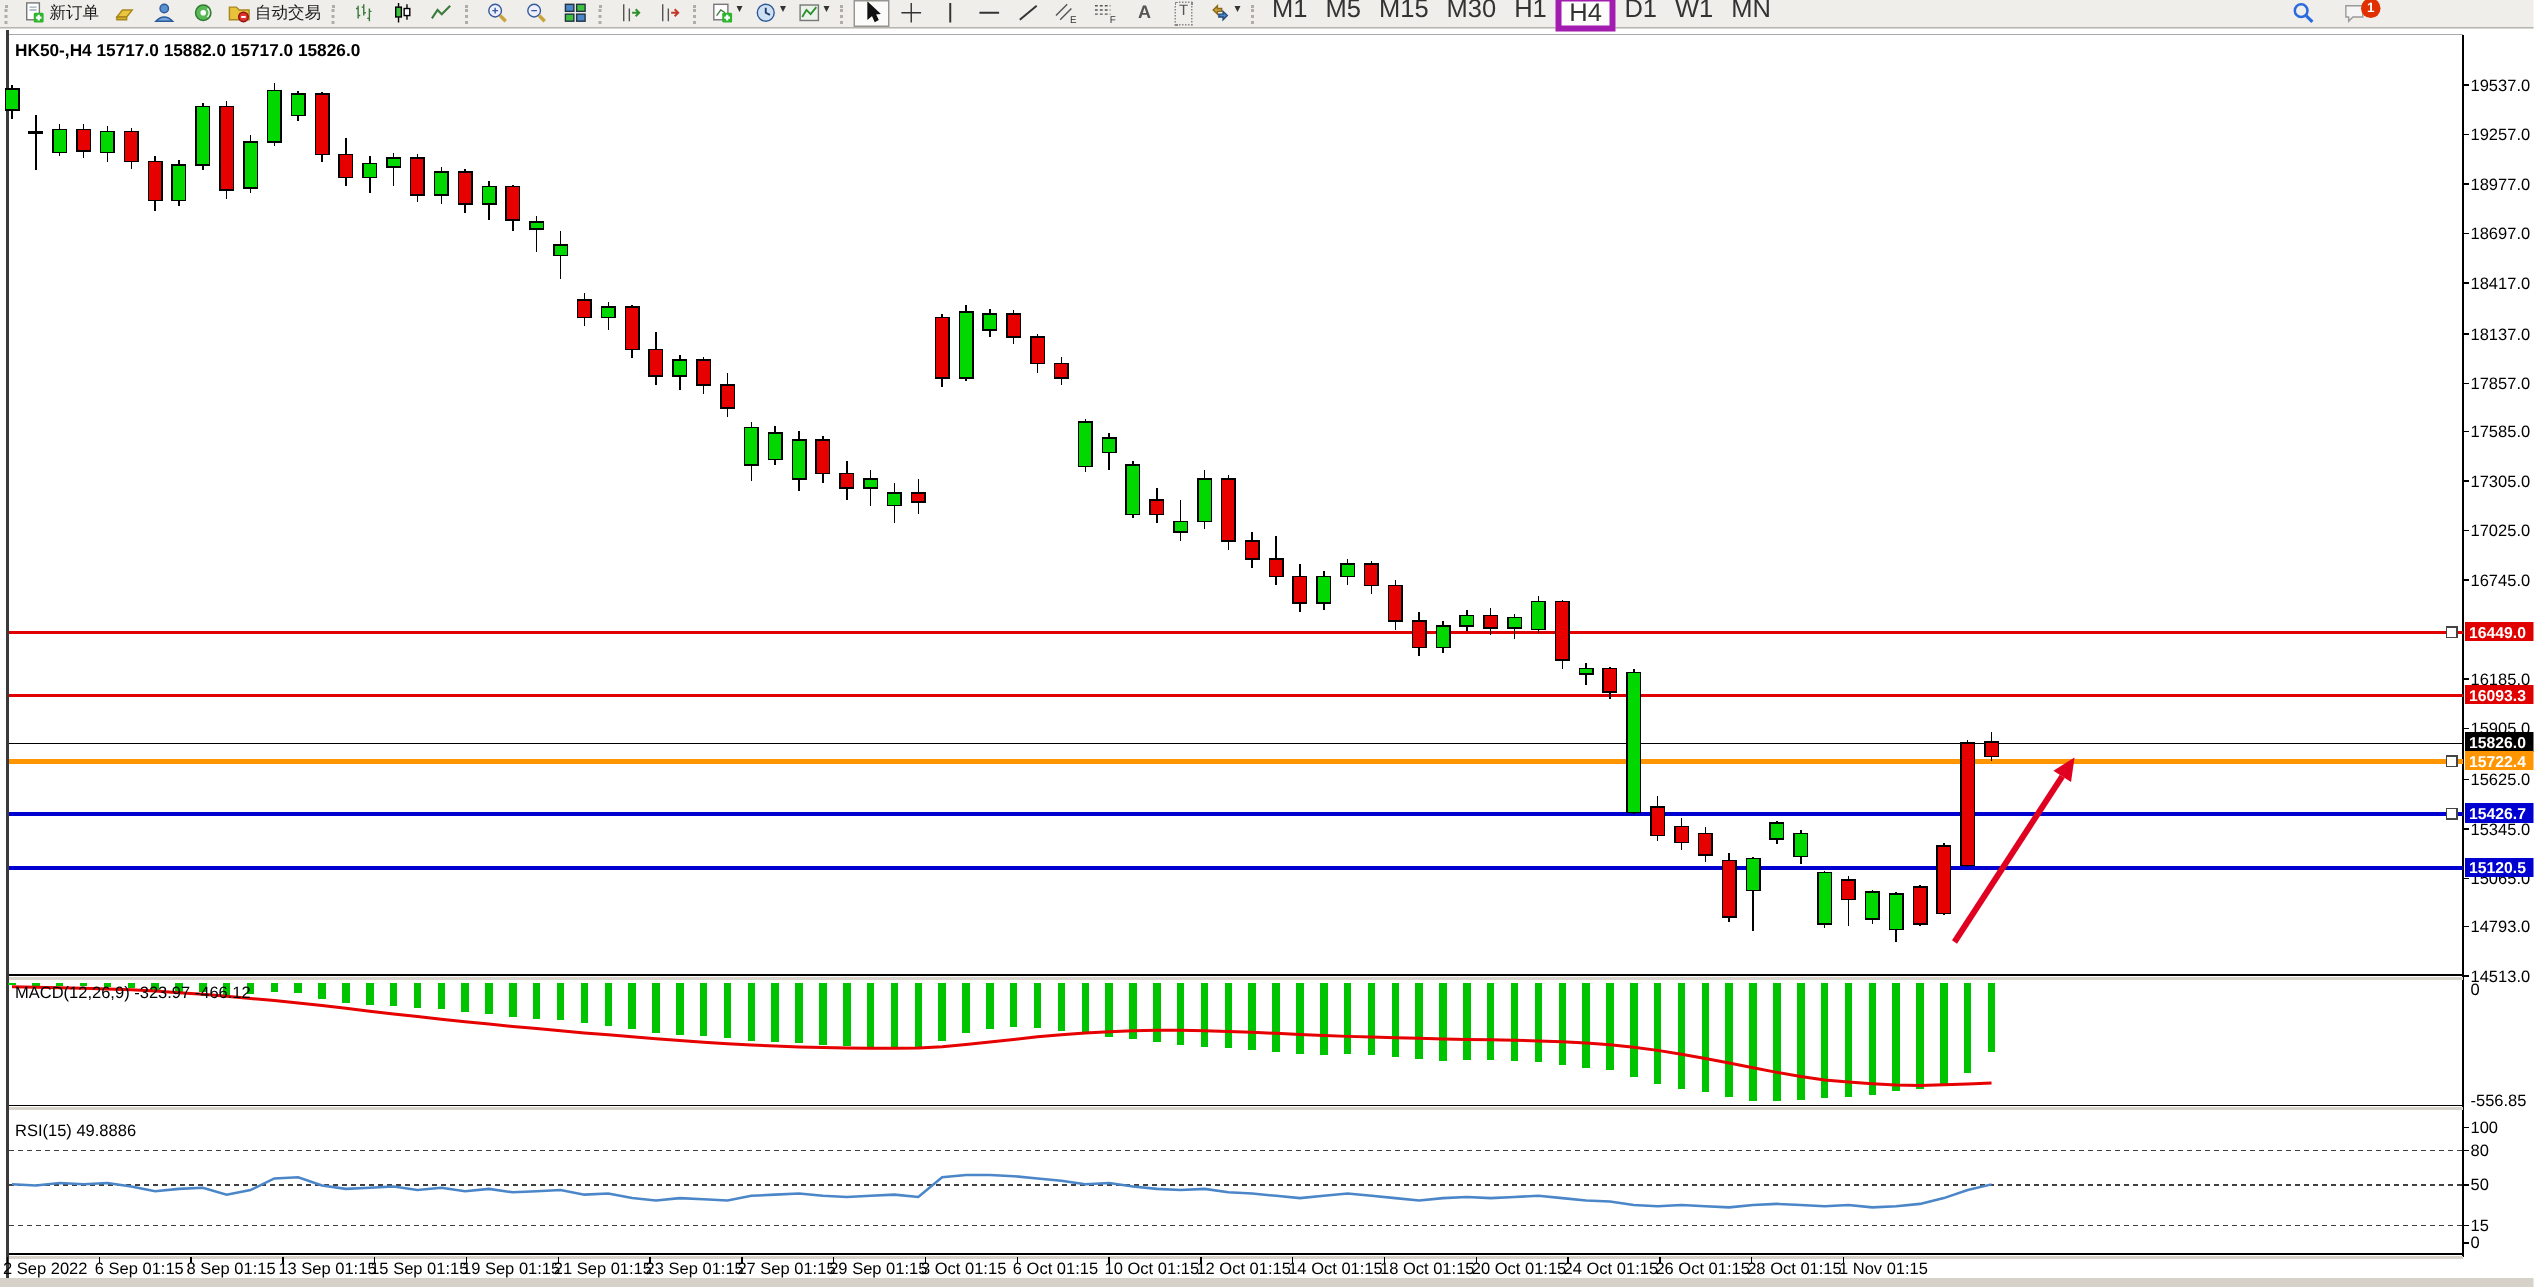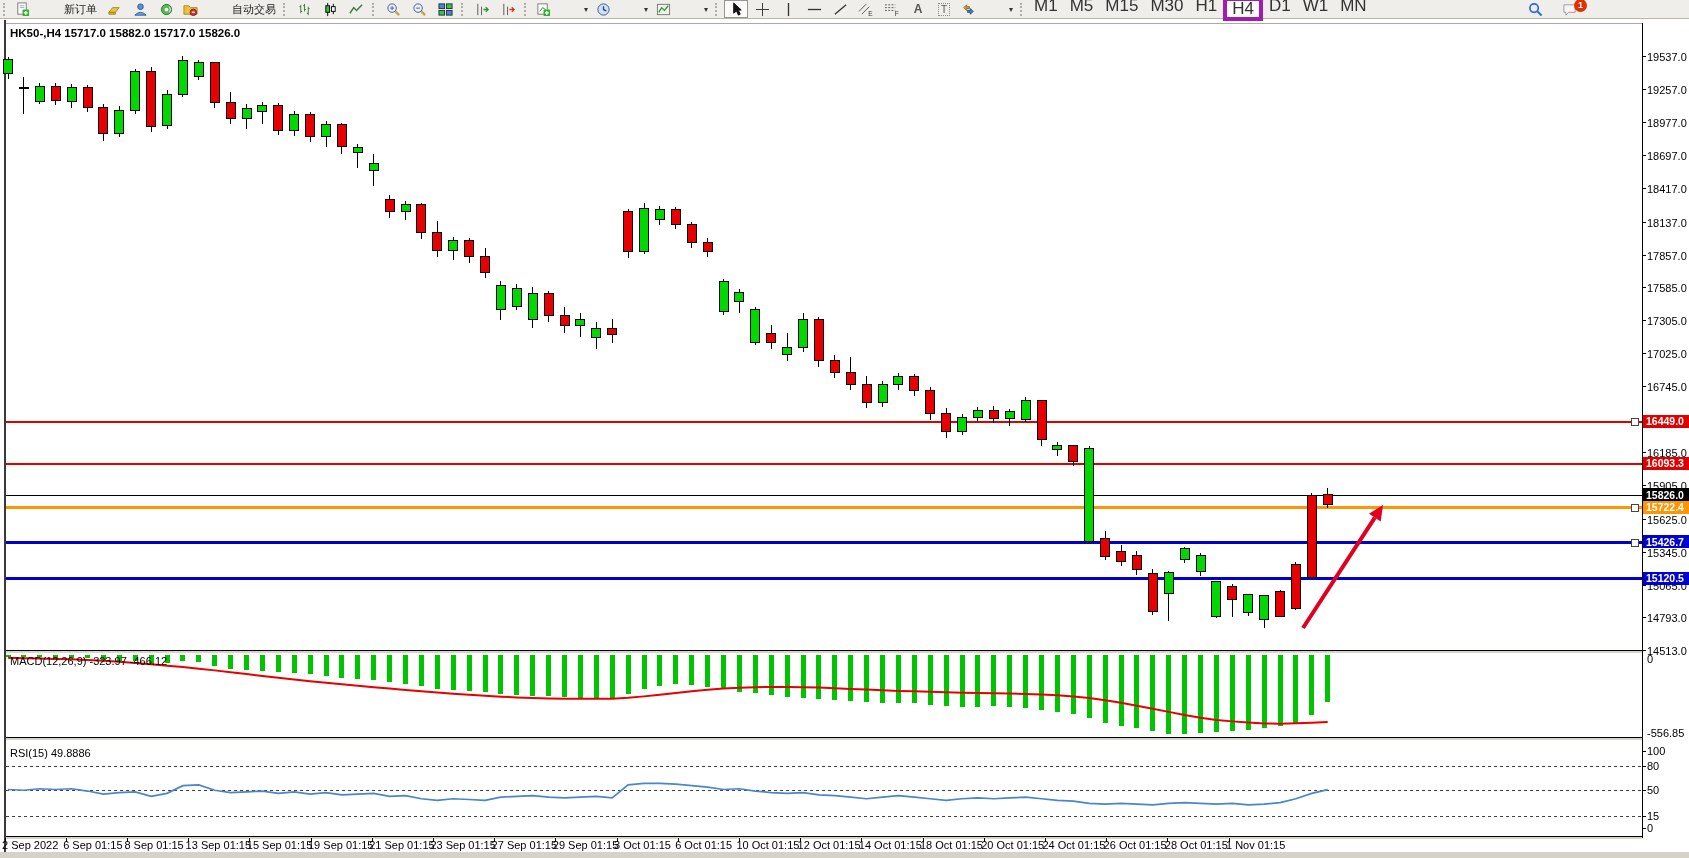--- a/index.html
+++ b/index.html
@@ -1,21 +1,21 @@
 <!DOCTYPE html>
 <html><head>
 <meta charset="utf-8">
 <style>
   html,body{margin:0;padding:0;background:#fff;width:1689px;height:858px;overflow:hidden;
     font-family:"Liberation Sans",sans-serif;}
   
   .toolbar{position:absolute;top:0;left:0;width:1689px;height:18px;background:#f0eeea;
     border-bottom:1px solid #b8b5b0;display:flex;align-items:center;font-size:11px;z-index:5;}
-  .tb-btn{height:16px;min-width:18px;display:flex;align-items:center;justify-content:center;
-    padding:0 2px;margin:16px 1px;border:1px solid transparent;color:#222;cursor:default;gap:31px;}
+  .tb-btn{height:16px;min-width:18px;display:flex;justify-content:center;
+    padding:0 2px;margin:16px 1px;border:1px solid transparent;color:#222;cursor:default;}
   .tb-btn.active{background:#fbfbfa;border:1px solid #979590;}
   .tb-grip{width:3px;height:13px;margin:0 3px;border-left:2px dotted #b0ada8;}
   .tb-label{margin-left:3px;white-space:nowrap;color:#1a1a1a;}
   .caret{font-size:8px;color:#333;margin-left:2px;}
   .tf-btn{font-size:17px;color:#333;padding:0 5px;height:16px;line-height:15px;margin:0;border:1px solid transparent;}
   .tf-btn.active{background:#fdfdfc;border:4px solid #a21caf;}
   .right-icons{margin-left:auto;margin-right:106px;display:flex;align-items:center;}
   .badge{position:absolute;top:-2px;right:-6px;background:#e03000;color:#fff;border-radius:8px;
     font-size:9px;font-weight:bold;width:13px;height:13px;line-height:13px;text-align:center;}
   .chat-wrap{position:relative;margin-left:10px;}

